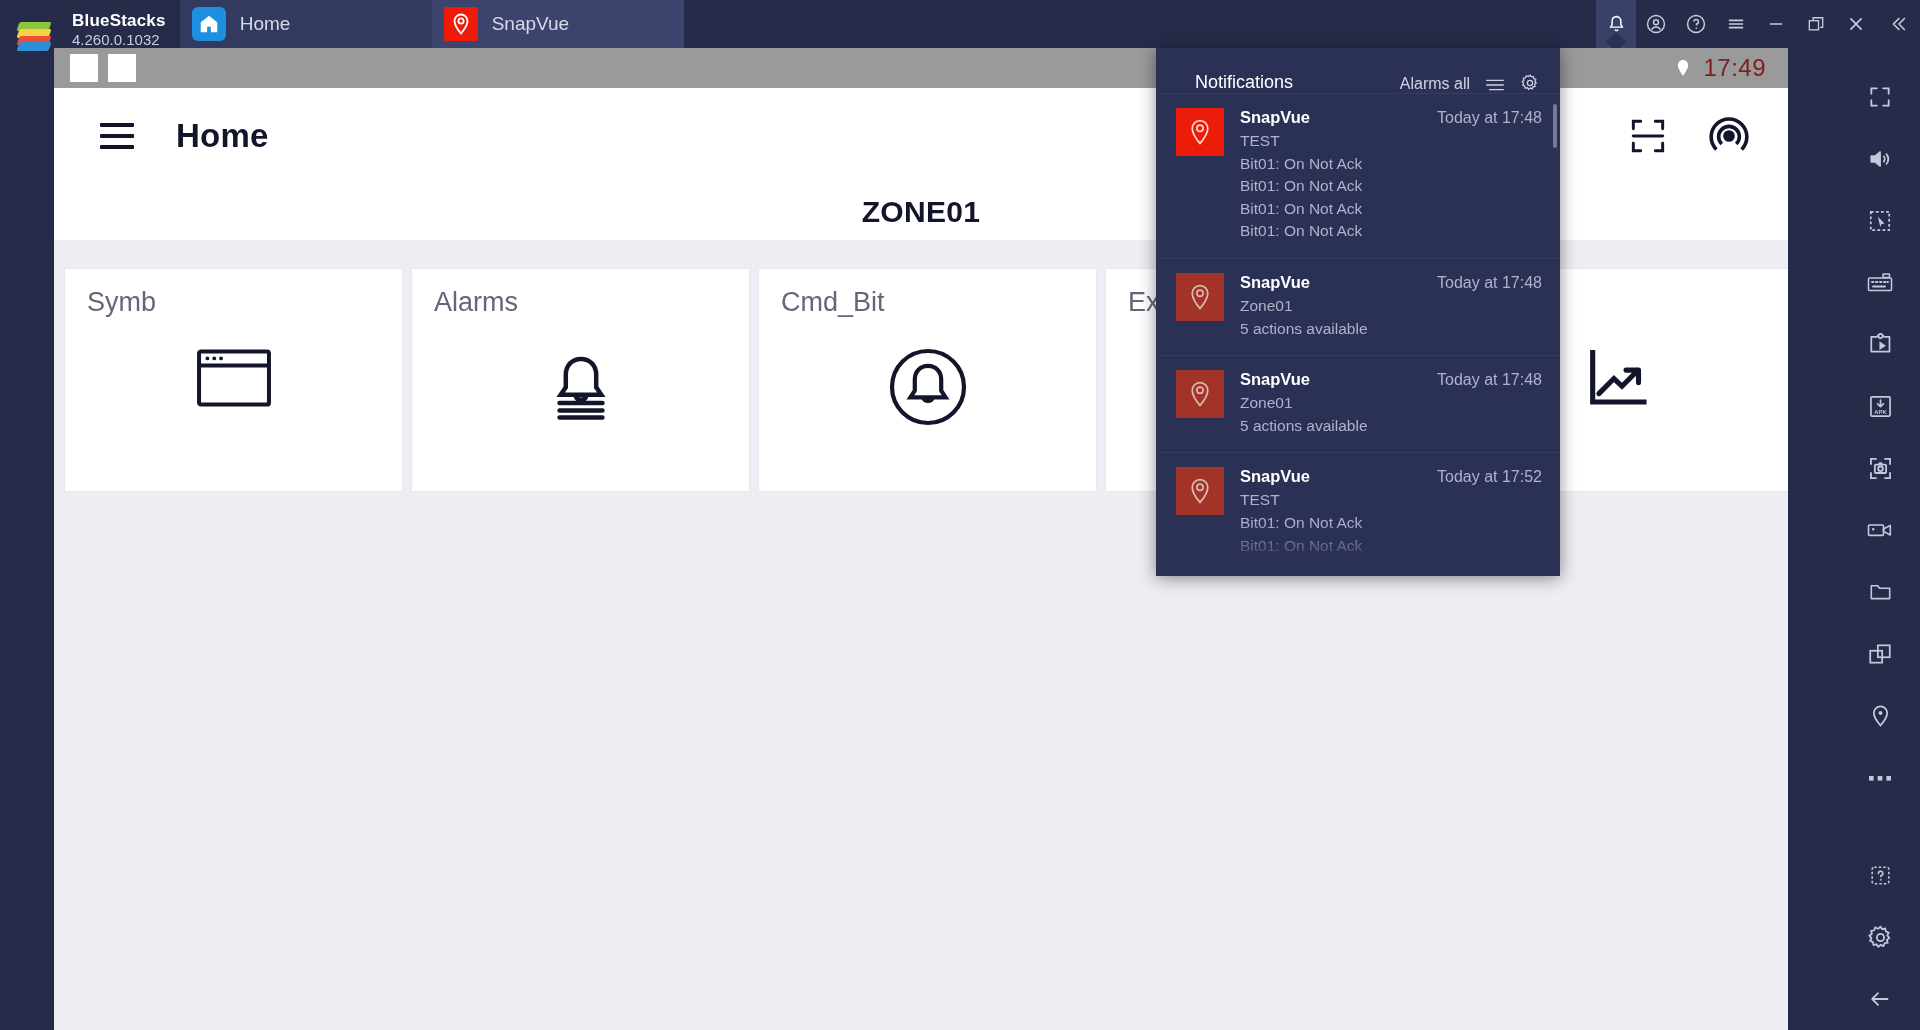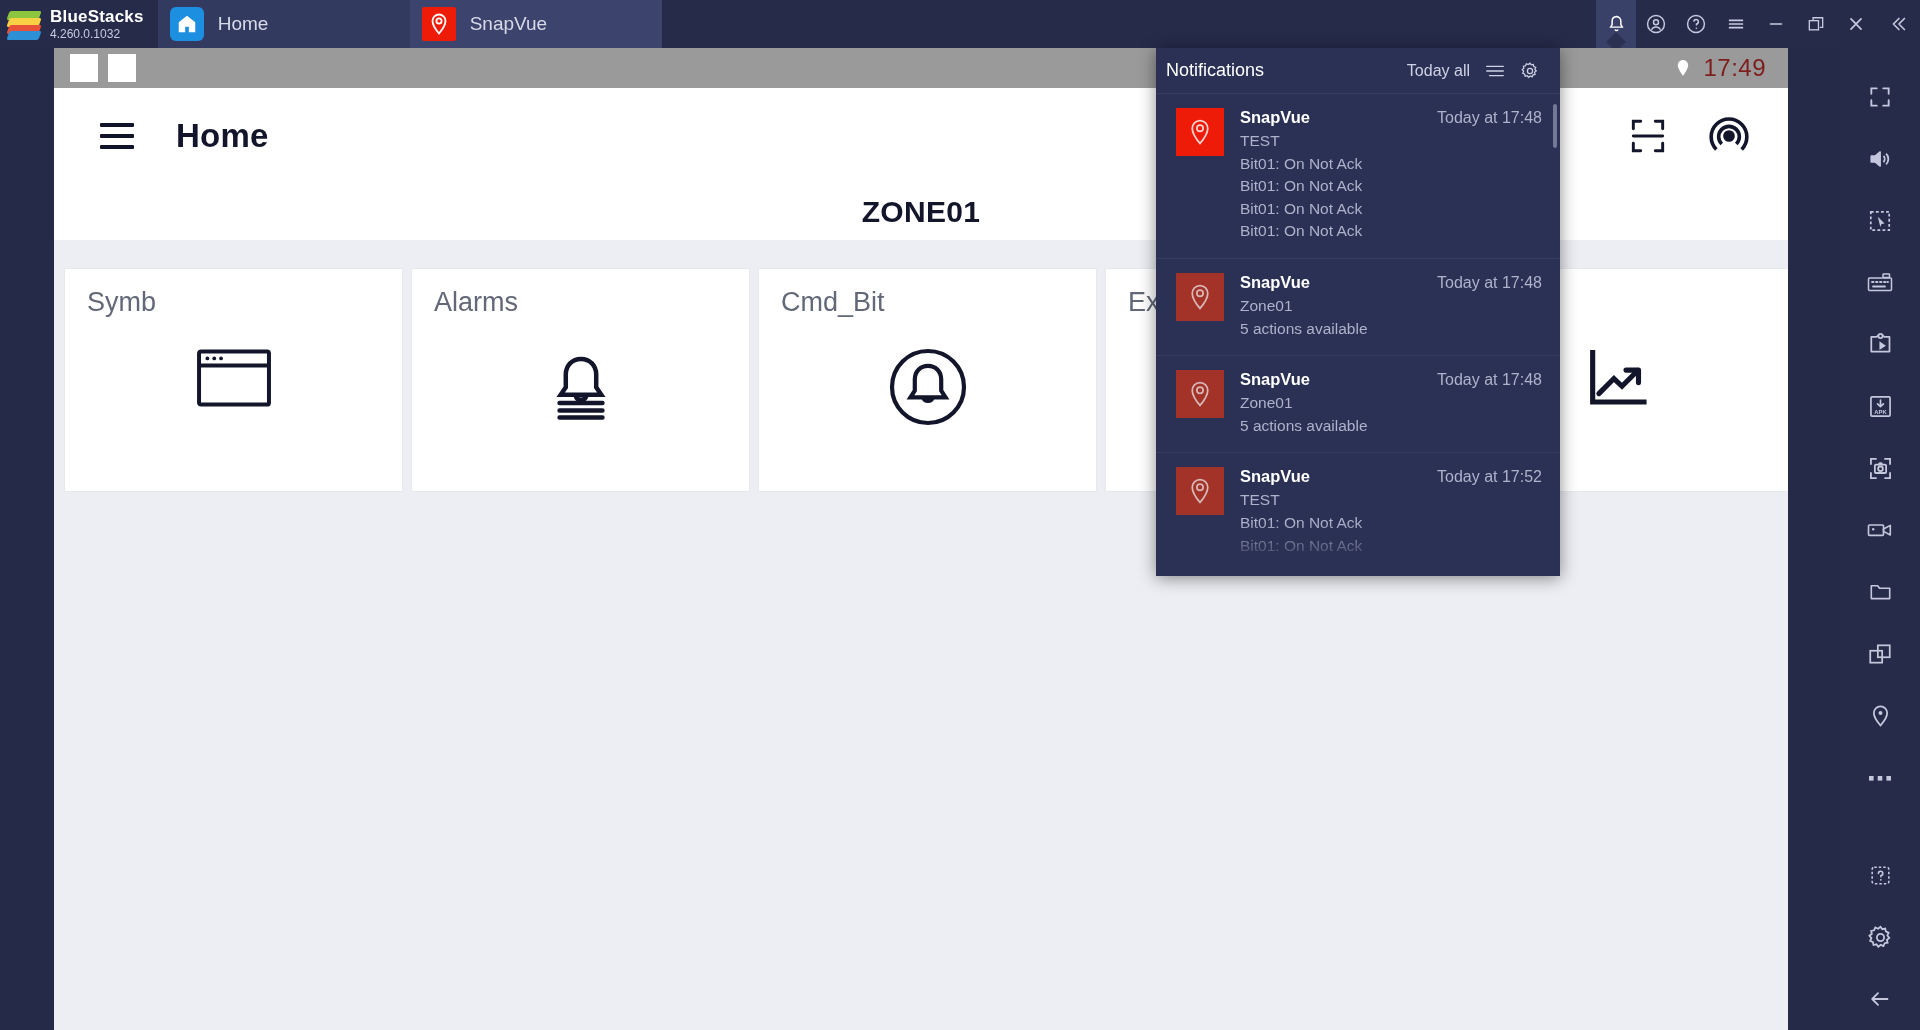--- a/index.html
+++ b/index.html
@@ -9,31 +9,31 @@
     background: #000;
     font-family: "Liberation Sans", sans-serif;
   }
   #root { position: relative; width: 1920px; height: 1030px; background: #252a48; }
 
   
   .titlebar {
     position: absolute; left: 0; top: 0; width: 1920px; height: 48px;
     background: #262b4a; display: flex; align-items: stretch;
   }
-  .bs-brand { display: flex; align-items: center; padding: 0 14px 0 8px; gap: 10px; }
+  .bs-brand { display: flex; align-items: flex-end; padding: 0 14px 0 18px; gap: 22px; }
   .bs-logo { width: 32px; height: 26px; position: relative; flex: none; }
   .bs-logo i { position: absolute; left: 0; width: 32px; height: 9px; border-radius: 2px;
                transform: skewX(-20deg) ; display: block; }
   .bs-logo i.l1 { top: 0;  background: #8cc63f; }
   .bs-logo i.l2 { top: 7px; background: #f7d046; }
   .bs-logo i.l3 { top: 14px; background: #e8503a; }
   .bs-logo i.l4 { top: 20px; background: #2d8fd5; }
   .bs-names { line-height: 1.05; }
   .bs-title { color: #ffffff; font-size: 17px; font-weight: bold; letter-spacing: .2px; }
-  .bs-ver { color: #c9cbe0; font-size: 12px; margin-top: 2px; }
+  .bs-ver { color: #c9cbe0; font-size: 15px; margin-top: 2px; }
 
   .tab {
     display: flex; align-items: center; gap: 14px;
     width: 252px; padding-left: 12px;
     background: #333a60; position: relative;
   }
   .tab.active { background: #3c436c; width: 252px; }
   .tab .tabicon { width: 34px; height: 34px; border-radius: 6px; flex: none;
                   display: flex; align-items: center; justify-content: center; }
   .tab .tabicon.home { background: #1d8fe0; }
@@ -92,21 +92,21 @@
 
   .empty-area { background: #eceef3; height: 100%; }
 
   
   .notif-panel {
     position: absolute; left: 1156px; top: 48px; width: 404px; height: 528px;
     background: #2b3154; box-shadow: 0 2px 16px rgba(0,0,0,.45);
     overflow: hidden;
   }
   .notif-head {
-    height: 46px; display: flex; align-items: center; padding: 0 20px 0 10px;
+    height: 46px; display: flex; align-items: flex-end; padding: 0 20px 0 39px;
     border-bottom: 1px solid #363c61;
   }
   .notif-head-title { color: #ffffff; font-size: 18px; }
   .notif-head-sp { flex: 1; }
   .notif-clear { color: #cfd2e4; font-size: 16px; cursor: pointer; }
   .notif-ic { margin-left: 14px; color: #cfd2e4; display: flex; align-items: center; cursor: pointer;}
   .notif-list { position: relative; }
   .notif-item {
     display: flex; gap: 16px; padding: 14px 18px 16px 20px;
     border-bottom: 1px solid #363c61; position: relative;
@@ -332,21 +332,21 @@
     </div>
 
     <div class="empty-area"></div>
   </div>
 
   <div class="notif-panel">
 
     <div class="notif-head">
       <div class="notif-head-title">Notifications</div>
       <div class="notif-head-sp"></div>
-      <div class="notif-clear">Today all</div>
+      <div class="notif-clear">Alarms all</div>
       <div class="notif-ic">
         <svg width="22" height="16" viewBox="0 0 24 16" stroke="#cfd2e4" stroke-width="1.5" stroke-linecap="round">
           <path d="M3 3h18M3 8h18M6 13h15"></path>
         </svg>
       </div>
       <div class="notif-ic">
         <svg width="20" height="20" viewBox="0 0 24 24" fill="none" stroke="#cfd2e4" stroke-width="1.5">
           <circle cx="12" cy="12" r="3.1"></circle>
           <path d="M12 2.6l1.5 2.1 2.5-.6.5 2.5 2.4 1-1 2.4 1.6 2-2 1.6.6 2.5-2.5.5-1 2.4-2.3-1-2 1.6-1.6-2-2.5.6-.5-2.5-2.4-1 1-2.4-1.6-2 2-1.6-.6-2.5 2.5-.5 1-2.4 2.4 1z"></path>
         </svg>

